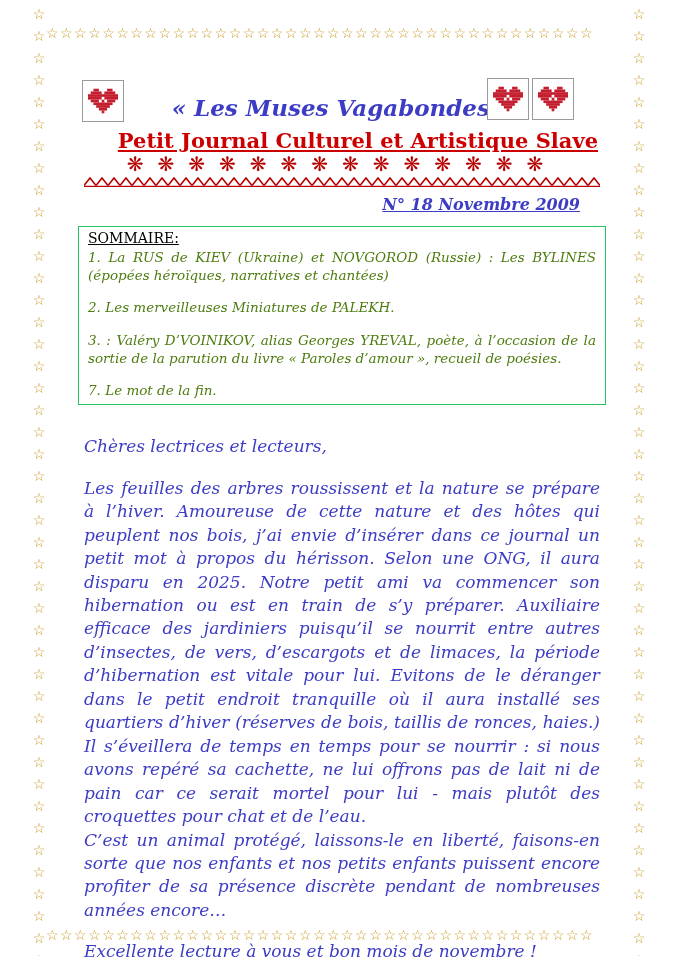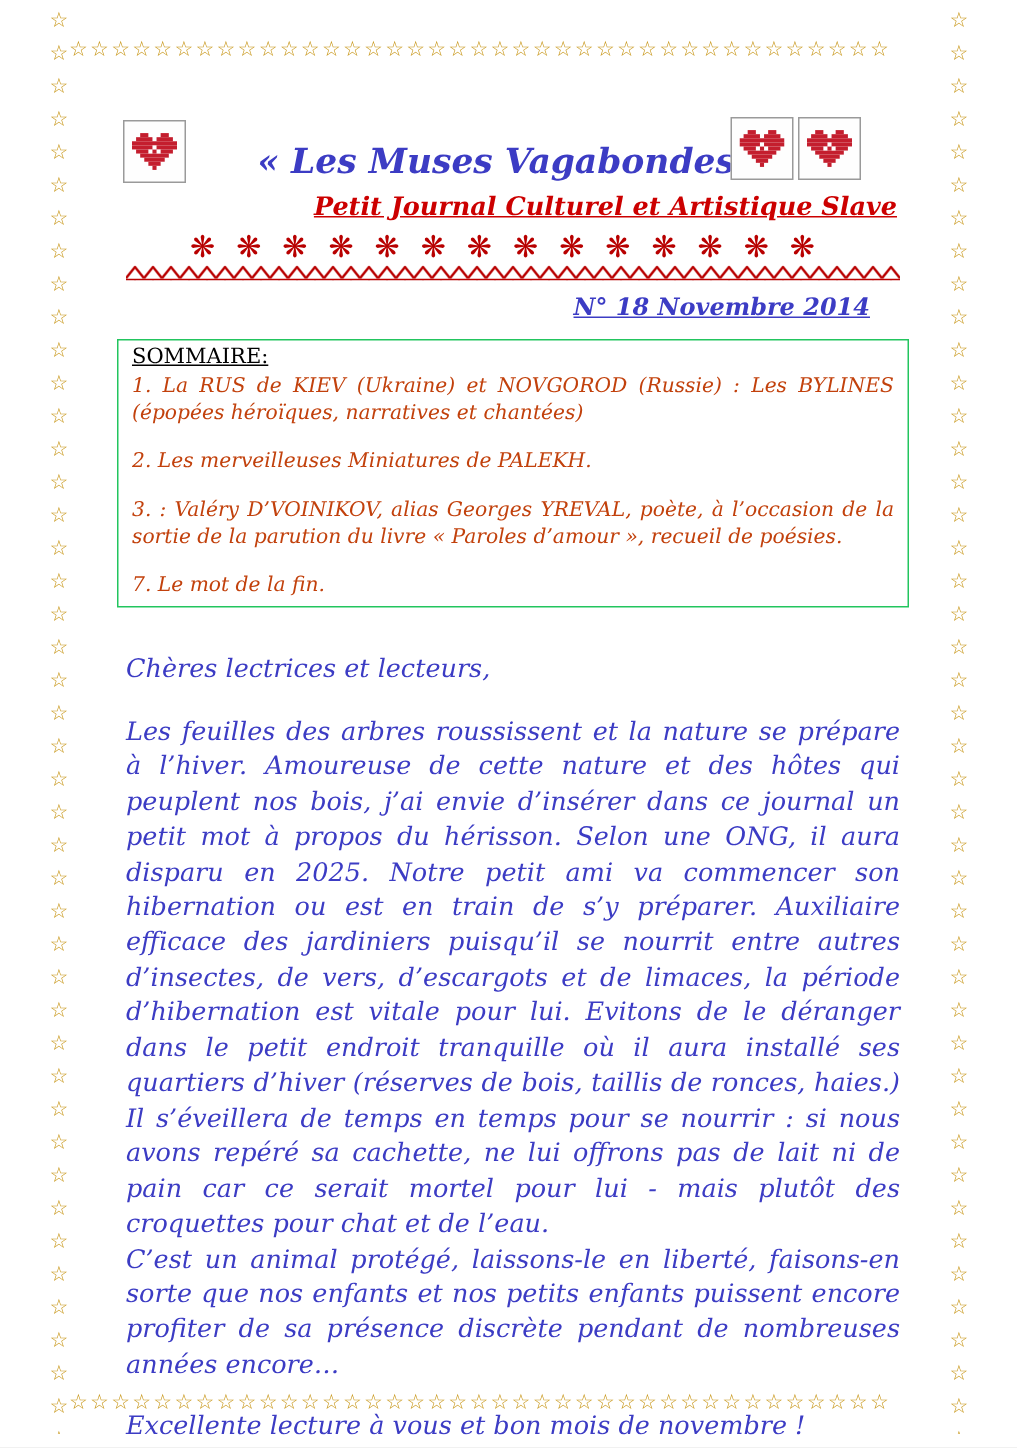--- a/index.html
+++ b/index.html
@@ -18,37 +18,37 @@
   .content{position:absolute;left:84px;top:70px;width:516px;}
 
   
   .masthead{position:relative;height:82px;}
   .heart-box{width:40px;height:40px;border:1px solid #9a9a9a;background:#fefefe;
              display:flex;align-items:center;justify-content:center;}
   .heart-left{position:absolute;left:-2px;top:10px;}
   .heart-pair{position:absolute;right:26px;top:8px;display:flex;gap:3px;}
   .title{position:absolute;left:0;right:0;top:24px;margin:0;text-align:center;
          font-size:23px;font-style:italic;font-weight:bold;color:#3C3CC4;}
-  .subtitle{position:absolute;right:2px;top:58px;font-size:17px;font-style:italic;font-weight:bold;
+  .subtitle{position:absolute;right:2px;top:58px;font-size:21px;font-weight:bold;
             color:#CC0000;text-decoration:underline;}
 
   
   .motif-band{margin-top:0;color:#B80000;font-size:20px;line-height:24px;height:24px;
               letter-spacing:14px;white-space:nowrap;overflow:hidden;text-align:center;
               font-family:"DejaVu Sans",sans-serif;}
   .zigzag{display:block;margin-top:1px;}
 
   .issue{margin-top:8px;text-align:right;padding-right:20px;font-size:16px;font-weight:bold;
          font-style:italic;color:#3C3CC4;text-decoration:underline;}
 
   
   .sommaire{margin-top:12px;margin-left:-6px;width:528px;border:1px solid #22c55e;
             padding:3px 9px 5px 9px;box-sizing:border-box;}
   .som-heading{font-size:14px;color:#000;text-decoration:underline;margin:0 0 2px 0;}
-  .som-item{margin:0 0 14px 0;font-size:13.5px;font-style:italic;color:#c2410c;
+  .som-item{margin:0 0 14px 0;font-size:13.5px;font-style:italic;color:#4d7c0f;
             line-height:1.35;text-align:justify;}
   .som-item.last{margin-bottom:0;}
   .som-nb{margin:1px 0 0 0;font-size:11.5px;font-style:italic;color:#3C3CC4;line-height:1.3;
           text-align:justify;}
 
   
   .letter{margin-top:30px;color:#3C3CC4;font-style:italic;font-size:17px;line-height:1.38;}
   .letter p{margin:0;}
   .salutation{margin-bottom:18px !important;}
   .para{text-align:justify;}
@@ -148,21 +148,21 @@
     <svg class="zigzag" width="516" height="10">
       <defs>
         <pattern id="zz" width="12" height="10" patternUnits="userSpaceOnUse">
           <path d="M0 8.5 L6 1 L12 8.5" fill="none" stroke="#B80000" stroke-width="1.6"></path>
         </pattern>
       </defs>
       <rect width="516" height="10" fill="url(#zz)"></rect>
       <line x1="0" y1="9.4" x2="516" y2="9.4" stroke="#B80000" stroke-width="1.2"></line>
     </svg>
 
-    <div class="issue">N° 18 Novembre 2014</div>
+    <div class="issue">N° 18 Novembre 2009</div>
 
     <section class="sommaire">
       <div class="som-heading">SOMMAIRE:</div>
       <p class="som-item">1. La RUS de KIEV (Ukraine) et NOVGOROD (Russie) : Les BYLINES (épopées héroïques, narratives et chantées)</p>
       <p class="som-item">2. Les merveilleuses Miniatures de PALEKH.</p>
       <p class="som-item">3. : Valéry D’VOINIKOV, alias Georges YREVAL, poète, à l’occasion de la sortie de la parution du livre « Paroles d’amour », recueil de poésies.</p>
       <p class="som-item last">7. Le mot de la fin.</p>
     </section>
 
     <section class="letter">

